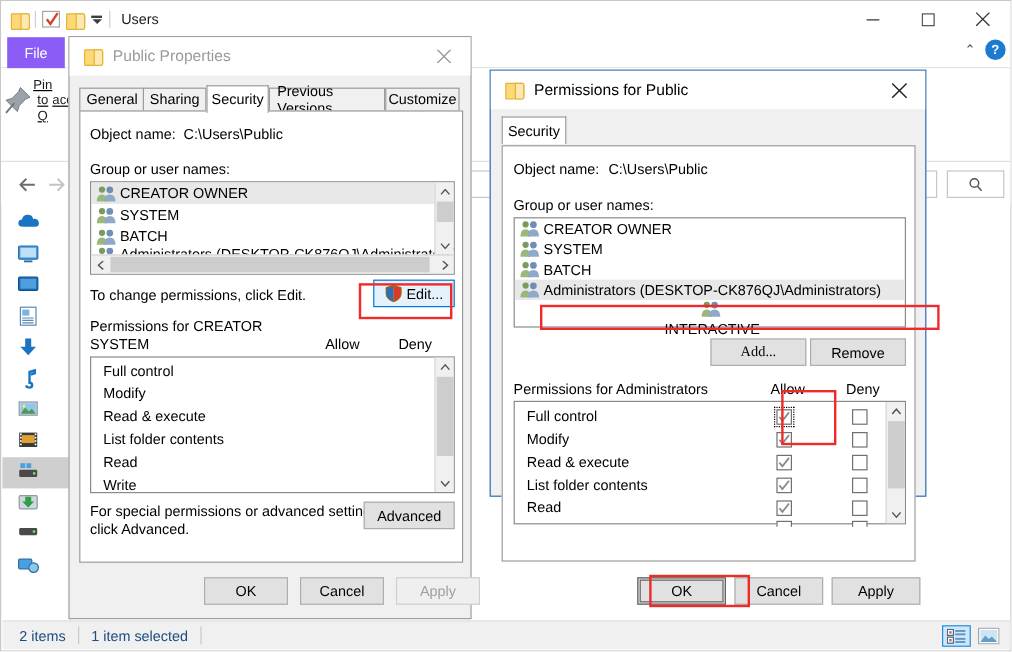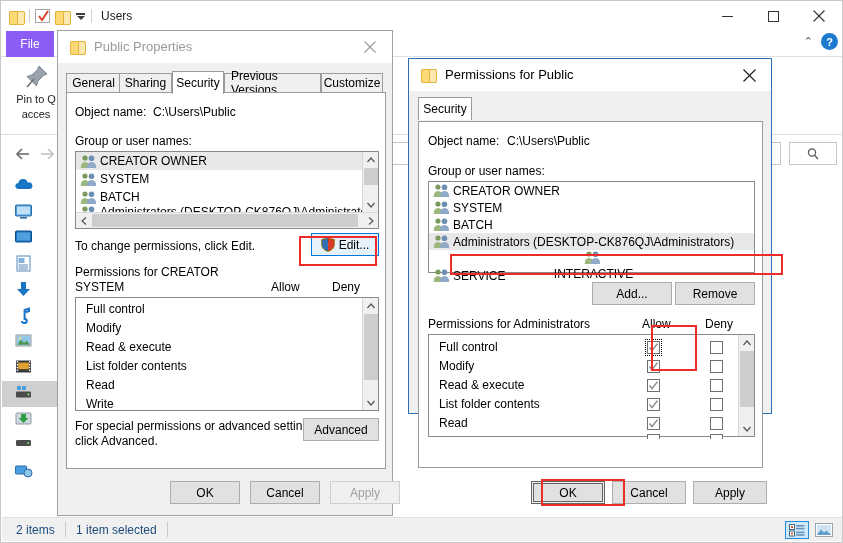--- a/index.html
+++ b/index.html
@@ -56,22 +56,22 @@
                   align-items: center; gap: 8px; }
   .help-btn { width: 17px; height: 17px; border-radius: 50%; background: #1d7ad1;
               color: #fff; font-size: 11px; font-weight: bold;
               display: flex; align-items: center; justify-content: center; }
   .chev-up { color: #555; font-size: 11px; }
 
   
   .ribbon-body { position: absolute; left: 0; top: 56px; width: 841px; height: 78px;
                  background: #ffffff; border-bottom: 1px solid #dfdfdf; }
   .rb-group { position: absolute; top: 0; height: 77px; border-right: 1px solid #e4e4e4; }
-  .rb-btn-big { display: flex; flex-direction: column; align-items: center;
-                justify-content: center; width: 60px; padding-top: 6px; }
+  .rb-btn-big { display: flex; flex-direction: row; align-items: center;
+                justify-content: center; width: 60px; padding-top: 6px; text-decoration: underline; }
   .pin-ico { width: 28px; height: 28px; position: relative; }
   .rb-lbl { font-size: 11px; color: #1c1c1c; text-align: center; line-height: 13px;
             margin-top: 2px; }
   .rb-frag { position: absolute; font-size: 11px; color: #1c1c1c; }
 
   
   .addr-bar { position: absolute; left: 0; top: 134px; width: 841px; height: 36px;
               background: #ffffff; }
   .nav-arrow { position: absolute; top: 8px; width: 24px; height: 22px;
                display: flex; align-items: center; justify-content: center;
@@ -624,32 +624,23 @@
       </div>
       <div class="lb-row" style="height:17px;flex-direction:column;">
         <span class="users-ico"><svg width="17" height="15" viewBox="0 0 17 15">
                 <circle cx="5" cy="4" r="2.6" fill="#7a9a5e"></circle>
                 <path d="M0.7 14 Q0.7 8 5 8 Q9.3 8 9.3 14 Z" fill="#9bb87c"></path>
                 <circle cx="11.5" cy="4.2" r="2.8" fill="#6e8fb5"></circle>
                 <path d="M6.8 14 Q6.8 8 11.5 8 Q16.2 8 16.2 14 Z" fill="#8fa9c8"></path>
               </svg></span>
         <span>INTERACTIVE</span>
       </div>
-      <div class="lb-row" style="height:17px;">
-        <span class="users-ico"><svg width="17" height="15" viewBox="0 0 17 15">
-                <circle cx="5" cy="4" r="2.6" fill="#7a9a5e"></circle>
-                <path d="M0.7 14 Q0.7 8 5 8 Q9.3 8 9.3 14 Z" fill="#9bb87c"></path>
-                <circle cx="11.5" cy="4.2" r="2.8" fill="#6e8fb5"></circle>
-                <path d="M6.8 14 Q6.8 8 11.5 8 Q16.2 8 16.2 14 Z" fill="#8fa9c8"></path>
-              </svg></span>
-        <span>SERVICE</span>
-      </div>
-    </div>
-
-    <div class="btn" style="left:173px; top:160px; width:80px; height:23px;">Add...</div>
+    </div>
+
+    <div class="btn" style="left:173px; top:160px; width:80px; height:23px;font-family:Liberation Serif, serif;">Add...</div>
     <div class="btn" style="left:256px; top:160px; width:80px; height:23px;">Remove</div>
 
     <span class="lbl" style="left:9px; top:195px;">Permissions for Administrators</span>
     <span class="hdr-lbl" style="left:223px; top:195px;">Allow</span>
     <span class="hdr-lbl" style="left:286px; top:195px;">Deny</span>
 
     <div class="permgrid" style="left:9px; top:212px; width:327px; height:103px;">
 
       <div class="pg-row" style="margin-top:3px;">
         <span class="pg-name">Full control</span>

